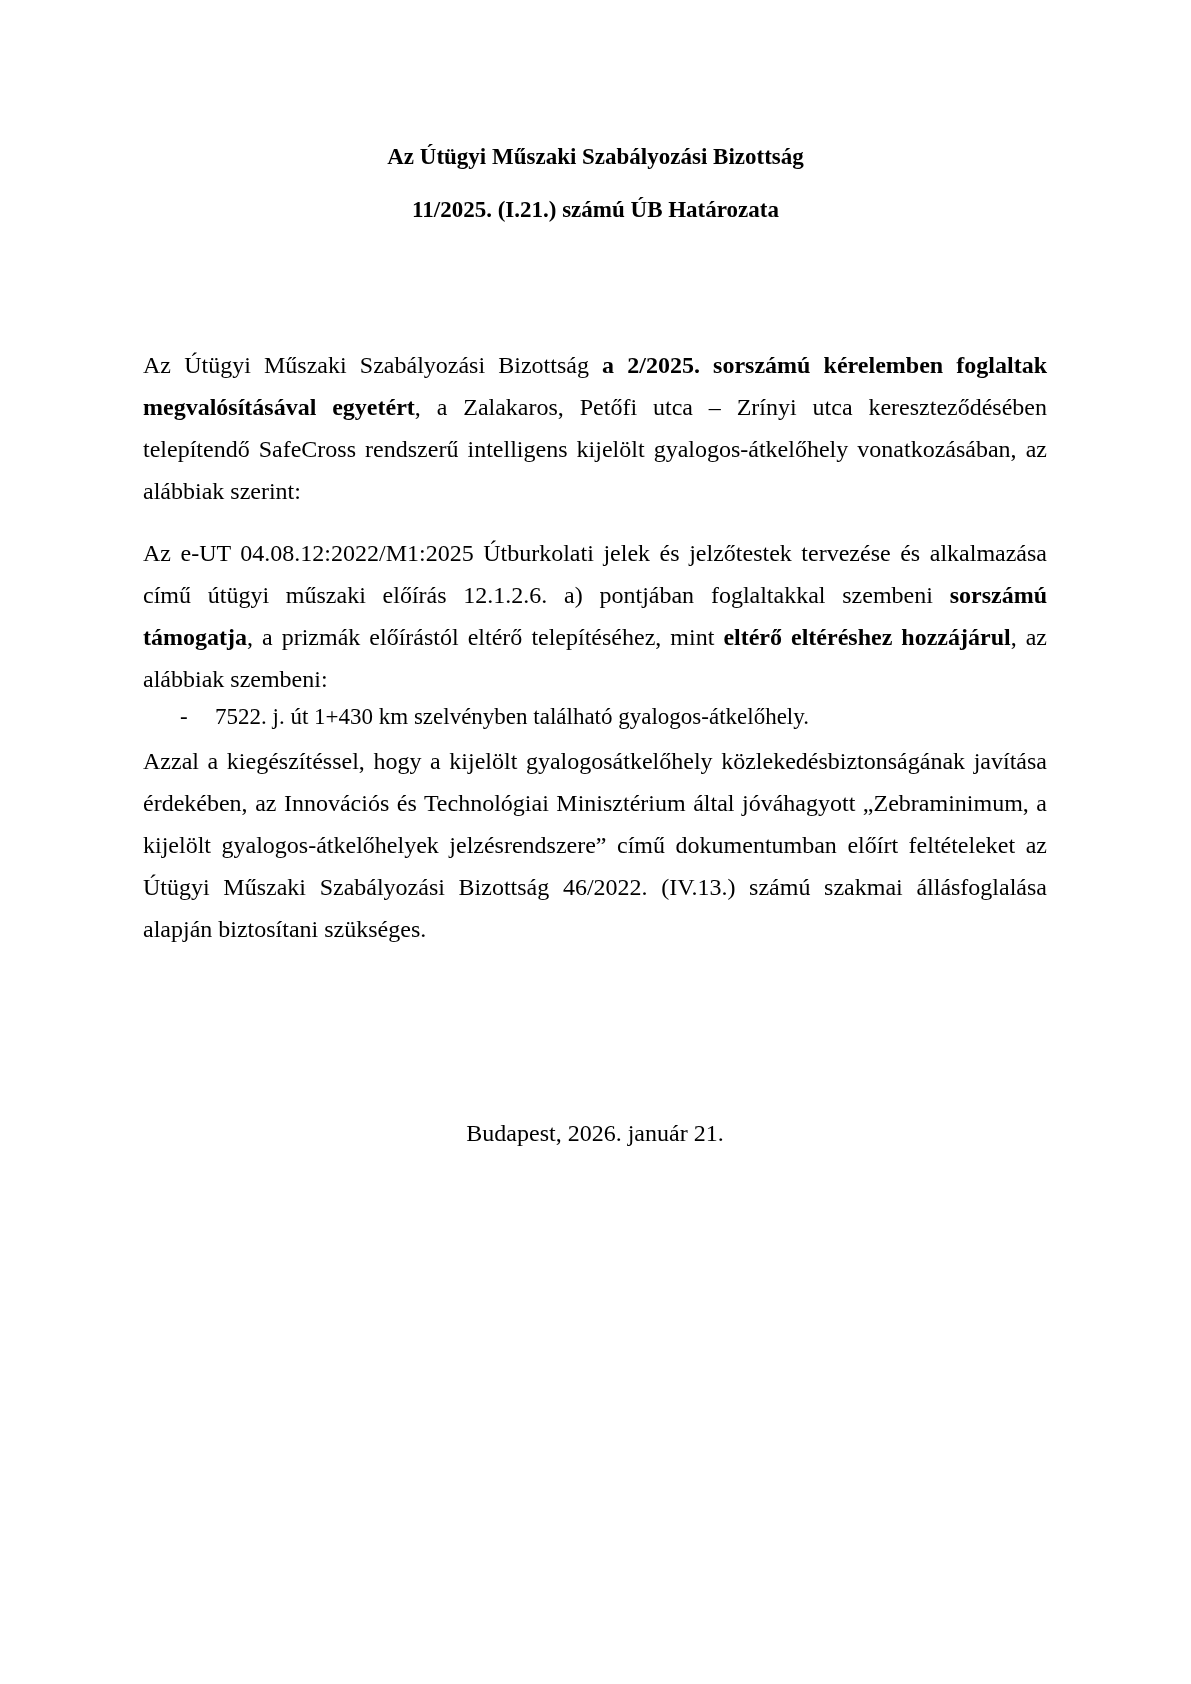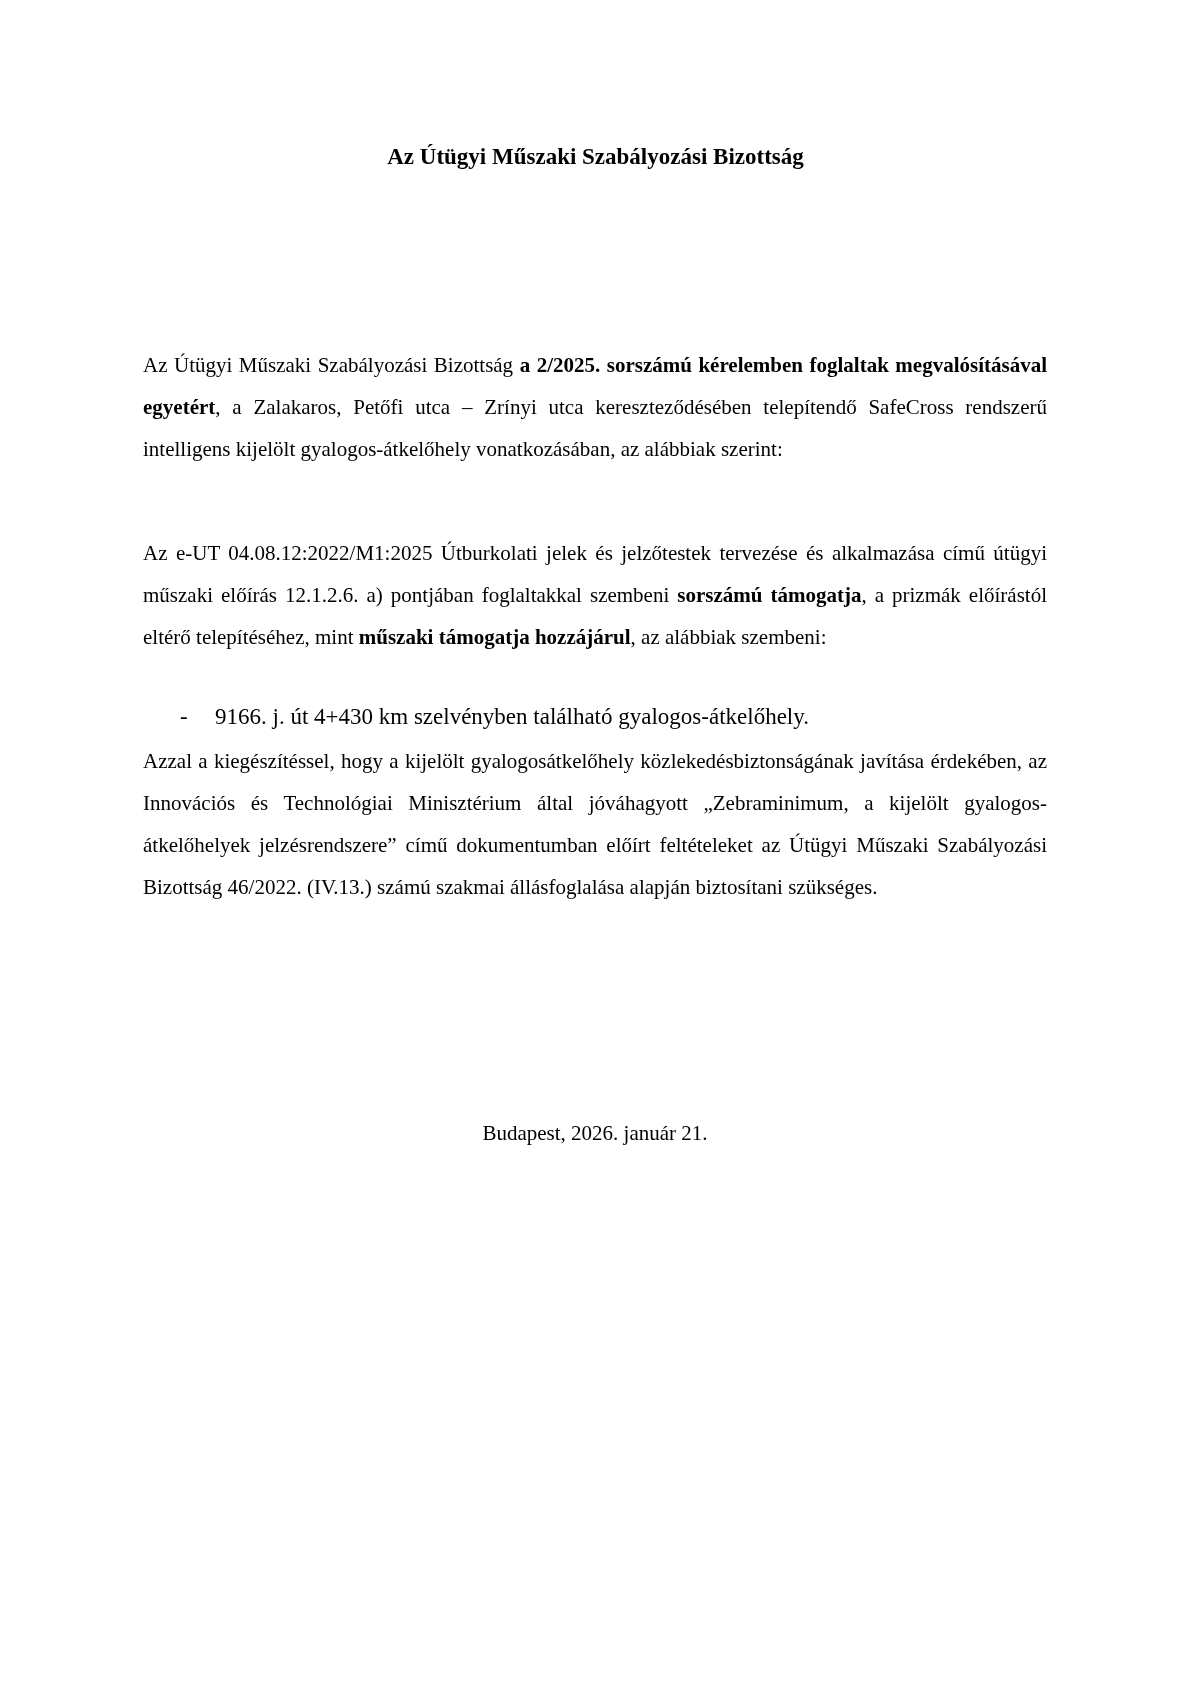--- a/index.html
+++ b/index.html
@@ -34,21 +34,21 @@
       line-height: 28px;
       margin: 0;
     }
     .title-1 { top: 143px; }
     .title-2 { top: 196px; }
 
     .body-text {
       position: absolute;
       left: 143px;
       width: 904px;
-      font-size: 21px;
+      font-size: 24px;
       line-height: 42px;
       text-align: justify;
       margin: 0;
     }
     .p1 { top: 344px; }
     .p2 { top: 532px; }
     .p3 { top: 740px; }
     .p4 { top: 1112px; text-align: center; }
 
     .bullet-row {
@@ -72,31 +72,32 @@
       white-space: nowrap;
     }
     b { font-weight: bold; }
   </style>
 </head>
 <body>
 
 <div class="page">
 
   <h1 class="title title-1">Az Útügyi Műszaki Szabályozási Bizottság</h1>
+  <h2 class="title title-2">11/2025. (I.21.) számú ÚB Határozata</h2>
 
   <p class="body-text p1">
     <span>Az Útügyi Műszaki Szabályozási Bizottság </span><b>a 2/2025. sorszámú kérelemben foglaltak megvalósításával egyetért</b><span>, a Zalakaros, Petőfi utca – Zrínyi utca kereszteződésében telepítendő SafeCross rendszerű intelligens kijelölt gyalogos-átkelőhely vonatkozásában, az alábbiak szerint:</span>
   </p>
 
   <p class="body-text p2">
-    <span>Az e-UT 04.08.12:2022/M1:2025 Útburkolati jelek és jelzőtestek tervezése és alkalmazása című útügyi műszaki előírás 12.1.2.6. a) pontjában foglaltakkal szembeni </span><b>sorszámú támogatja</b><span>, a prizmák előírástól eltérő telepítéséhez, mint </span><b>műszaki támogatja hozzájárul</b><span>, az alábbiak szembeni:</span>
+    <span>Az e-UT 04.08.12:2022/M1:2025 Útburkolati jelek és jelzőtestek tervezése és alkalmazása című útügyi műszaki előírás 12.1.2.6. a) pontjában foglaltakkal szembeni </span><b>sorszámú támogatja</b><span>, a prizmák előírástól eltérő telepítéséhez, mint </span><b>eltérő eltéréshez hozzájárul</b><span>, az alábbiak szembeni:</span>
   </p>
 
   <div class="bullet-row">
     <span class="bullet-dash">-</span>
-    <span class="bullet-text">9166. j.  út 4+430 km szelvényben található gyalogos-átkelőhely.</span>
+    <span class="bullet-text">7522. j.  út 1+430 km szelvényben található gyalogos-átkelőhely.</span>
   </div>
 
   <p class="body-text p3">Azzal a kiegészítéssel, hogy a kijelölt gyalogosátkelőhely közlekedésbiztonságának javítása érdekében, az Innovációs és Technológiai Minisztérium által jóváhagyott „Zebraminimum, a kijelölt gyalogos-átkelőhelyek jelzésrendszere” című dokumentumban előírt feltételeket az Útügyi Műszaki Szabályozási Bizottság 46/2022. (IV.13.) számú szakmai állásfoglalása alapján biztosítani szükséges.</p>
 
   <p class="body-text p4">Budapest, 2026. január 21.</p>
 
 </div>
 
 </body></html>

